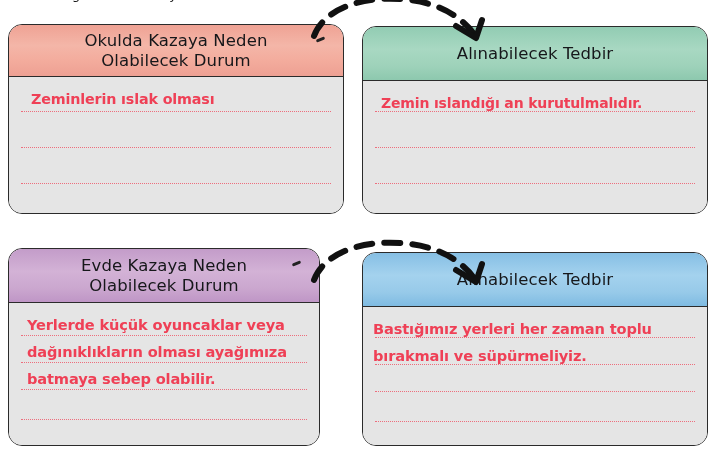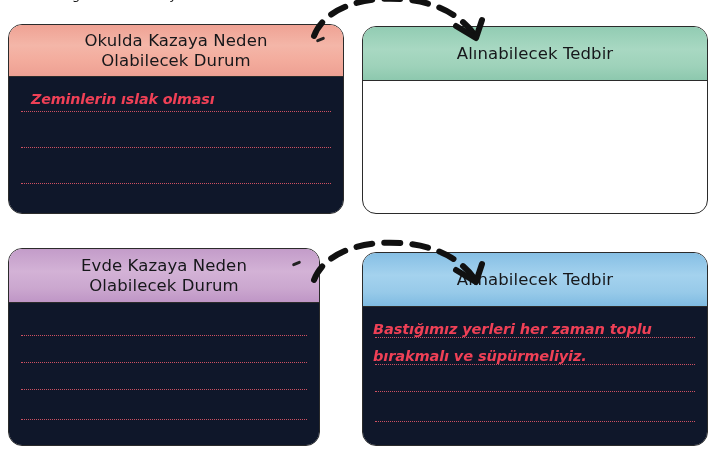--- a/index.html
+++ b/index.html
@@ -99,22 +99,21 @@
     border-radius: 2px;
     transform: rotate(-22deg);
   }
 
   
   .card-body {
     position: relative;
     box-sizing: border-box;
     height: calc(100% - 52px);
     padding: 0;
-    background: #0f172a;
-    font-style: italic;
+    background: #e5e5e5;
   }
   .card.tr .card-body,
   .card.bl .card-body,
   .card.br .card-body { height: calc(100% - 54px); }
 
   .rules {
     position: absolute;
     left: 12px;
     right: 12px;
     top: 0;
@@ -176,35 +175,44 @@
         <div class="rule" style="top:106px"></div>
       </div>
       <p class="answer">Zeminlerin ıslak olması</p>
     </div>
   </div>
 
   <div class="card tr">
     <div class="card-header">
       <span class="title-text">Alınabilecek Tedbir</span>
     </div>
+    <div class="card-body">
+      <div class="rules">
+        <div class="rule" style="top:30px"></div>
+        <div class="rule" style="top:66px"></div>
+        <div class="rule" style="top:102px"></div>
+      </div>
+      <p class="answer">Zemin ıslandığı an kurutulmalıdır.</p>
+    </div>
   </div>
 
   <div class="card bl">
     <div class="card-header">
       <span class="title-text">Evde Kazaya Neden
 Olabilecek Durum</span>
       <span class="tick-mark"></span>
     </div>
     <div class="card-body">
       <div class="rules">
         <div class="rule" style="top:32px"></div>
         <div class="rule" style="top:59px"></div>
         <div class="rule" style="top:86px"></div>
         <div class="rule" style="top:116px"></div>
       </div>
+      <p class="answer">Yerlerde küçük oyuncaklar veya dağınıklıkların olması ayağımıza batmaya sebep olabilir.</p>
     </div>
   </div>
 
   <div class="card br">
     <div class="card-header">
       <span class="title-text">Alınabilecek Tedbir</span>
     </div>
     <div class="card-body">
       <div class="rules">
         <div class="rule" style="top:30px"></div>

